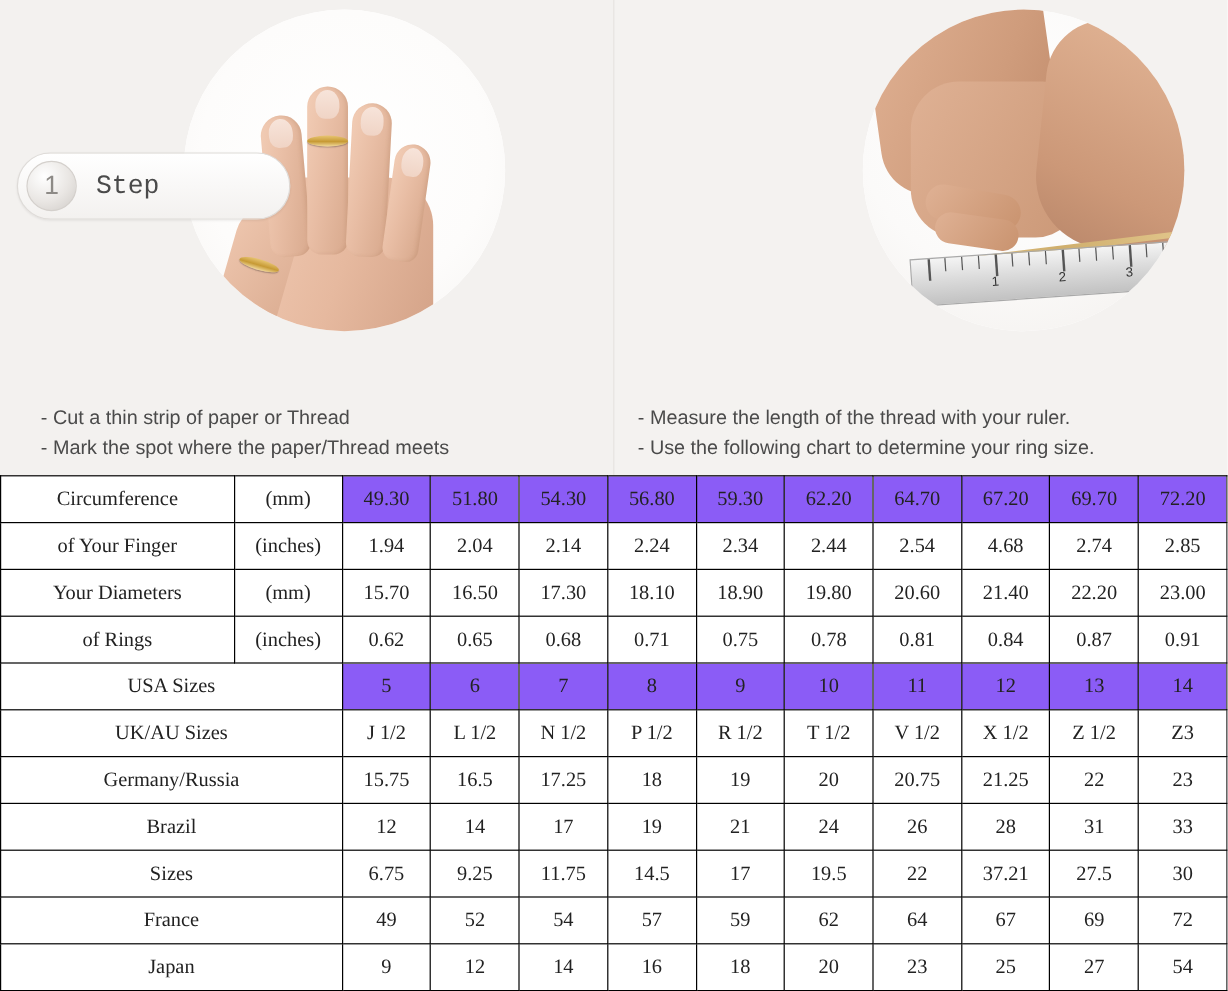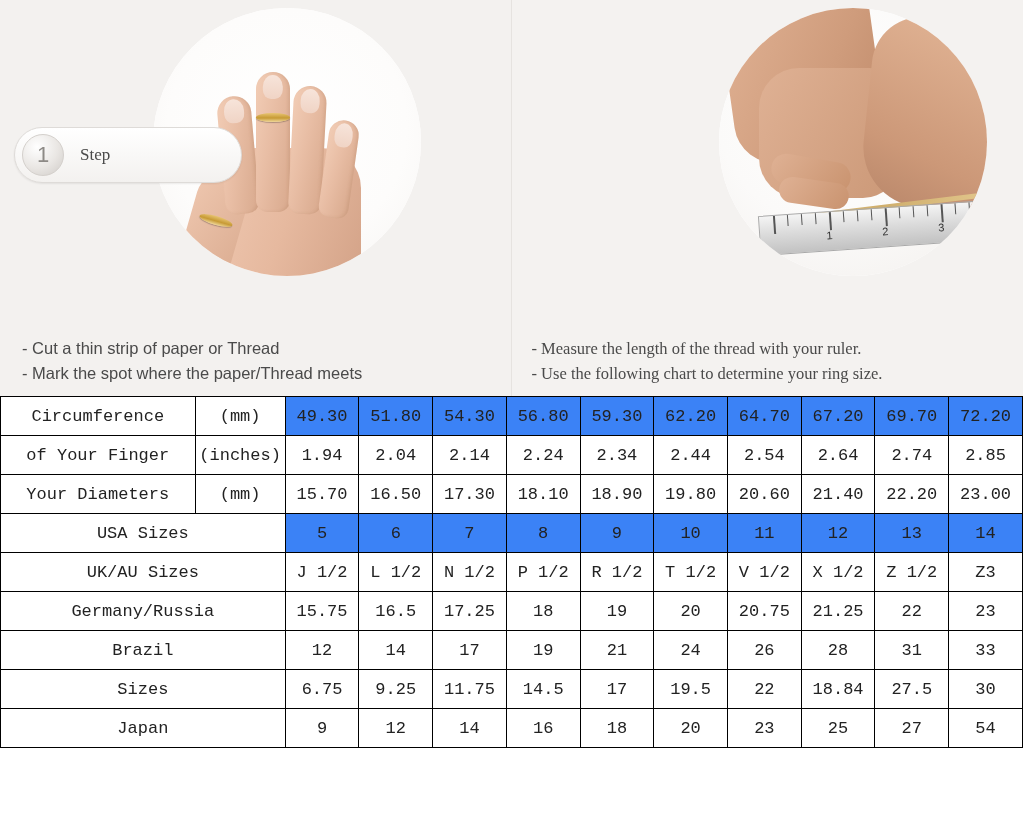--- a/index.html
+++ b/index.html
@@ -217,53 +217,52 @@
     border: 1px solid #d4d0cc;
     color: #8d8a86;
     font-size: 22px;
     display: flex;
     align-items: center;
     justify-content: center;
     font-family: "Liberation Sans", sans-serif;
   }
   .step-word {
     margin-left: 16px;
-    font-size: 17px;
+    font-size: 22px;
     color: #4a4a4a;
-    font-family: Liberation Serif, serif;
+    font-family: Liberation Mono, monospace;
   }
 
   .step-notes {
     position: absolute;
-    left: 22px;
+    left: 34px;
     bottom: 10px;
     width: 470px;
     font-size: 16.5px;
     line-height: 25px;
     color: #4a4a4a;
   }
   .step-panel.right .step-notes {
     left: 20px;
     width: 490px;
-    font-family: Liberation Serif, serif;
   }
   .step-notes div { white-space: nowrap; }
 
   
   .table-wrap {
     position: absolute;
     left: 0;
     top: 396px;
     width: 1023px;
   }
   table.size-chart {
     border-collapse: collapse;
     width: 1023px;
     table-layout: fixed;
-    font-family: Liberation Mono, monospace;
+    font-family: Liberation Serif, serif;
   }
   table.size-chart td {
     border: 1px solid #000000;
     font-size: 17px;
     color: #222222;
     text-align: center;
     height: 38px;
     padding: 0 2px;
     overflow: hidden;
     white-space: nowrap;
@@ -279,21 +278,21 @@
     font-size: 17.5px;
     width: 185px;
   }
   td.unit-cell {
     text-align: left;
     padding-left: 5px;
     width: 83px;
     font-size: 16.5px;
   }
   td.shaded {
-    background: #3b82f6;
+    background: #8b5cf6;
   }
   td.val { width: 67px; }
 </style>
 </head>
 <body>
 
 <div class="page">
 
   <div class="steps">
 
@@ -391,40 +390,54 @@
         <tr>
           <td class="label-cell">of Your Finger</td>
           <td class="unit-cell">(inches)</td>
           <td class="val">1.94</td>
           <td class="val">2.04</td>
           <td class="val">2.14</td>
           <td class="val">2.24</td>
           <td class="val">2.34</td>
           <td class="val">2.44</td>
           <td class="val">2.54</td>
-          <td class="val">2.64</td>
+          <td class="val">4.68</td>
           <td class="val">2.74</td>
           <td class="val">2.85</td>
         </tr>
 
         <tr>
           <td class="label-cell">Your Diameters</td>
           <td class="unit-cell">(mm)</td>
           <td class="val">15.70</td>
           <td class="val">16.50</td>
           <td class="val">17.30</td>
           <td class="val">18.10</td>
           <td class="val">18.90</td>
           <td class="val">19.80</td>
           <td class="val">20.60</td>
           <td class="val">21.40</td>
           <td class="val">22.20</td>
           <td class="val">23.00</td>
         </tr>
 
+        <tr>
+          <td class="label-cell">of Rings</td>
+          <td class="unit-cell">(inches)</td>
+          <td class="val">0.62</td>
+          <td class="val">0.65</td>
+          <td class="val">0.68</td>
+          <td class="val">0.71</td>
+          <td class="val">0.75</td>
+          <td class="val">0.78</td>
+          <td class="val">0.81</td>
+          <td class="val">0.84</td>
+          <td class="val">0.87</td>
+          <td class="val">0.91</td>
+        </tr>
 
         <tr>
           <td class="label-left" colspan="2">USA Sizes</td>
           <td class="val shaded">5</td>
           <td class="val shaded">6</td>
           <td class="val shaded">7</td>
           <td class="val shaded">8</td>
           <td class="val shaded">9</td>
           <td class="val shaded">10</td>
           <td class="val shaded">11</td>
@@ -477,25 +490,38 @@
 
         <tr>
           <td class="label-left" colspan="2">Sizes</td>
           <td class="val">6.75</td>
           <td class="val">9.25</td>
           <td class="val">11.75</td>
           <td class="val">14.5</td>
           <td class="val">17</td>
           <td class="val">19.5</td>
           <td class="val">22</td>
-          <td class="val">18.84</td>
+          <td class="val">37.21</td>
           <td class="val">27.5</td>
           <td class="val">30</td>
         </tr>
 
+        <tr>
+          <td class="label-left" colspan="2">France</td>
+          <td class="val">49</td>
+          <td class="val">52</td>
+          <td class="val">54</td>
+          <td class="val">57</td>
+          <td class="val">59</td>
+          <td class="val">62</td>
+          <td class="val">64</td>
+          <td class="val">67</td>
+          <td class="val">69</td>
+          <td class="val">72</td>
+        </tr>
 
         <tr>
           <td class="label-left" colspan="2">Japan</td>
           <td class="val">9</td>
           <td class="val">12</td>
           <td class="val">14</td>
           <td class="val">16</td>
           <td class="val">18</td>
           <td class="val">20</td>
           <td class="val">23</td>

